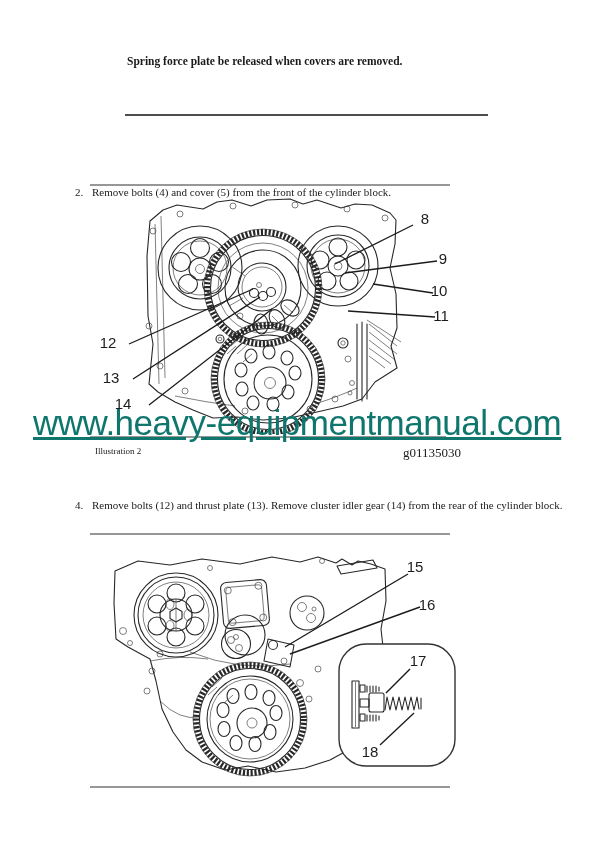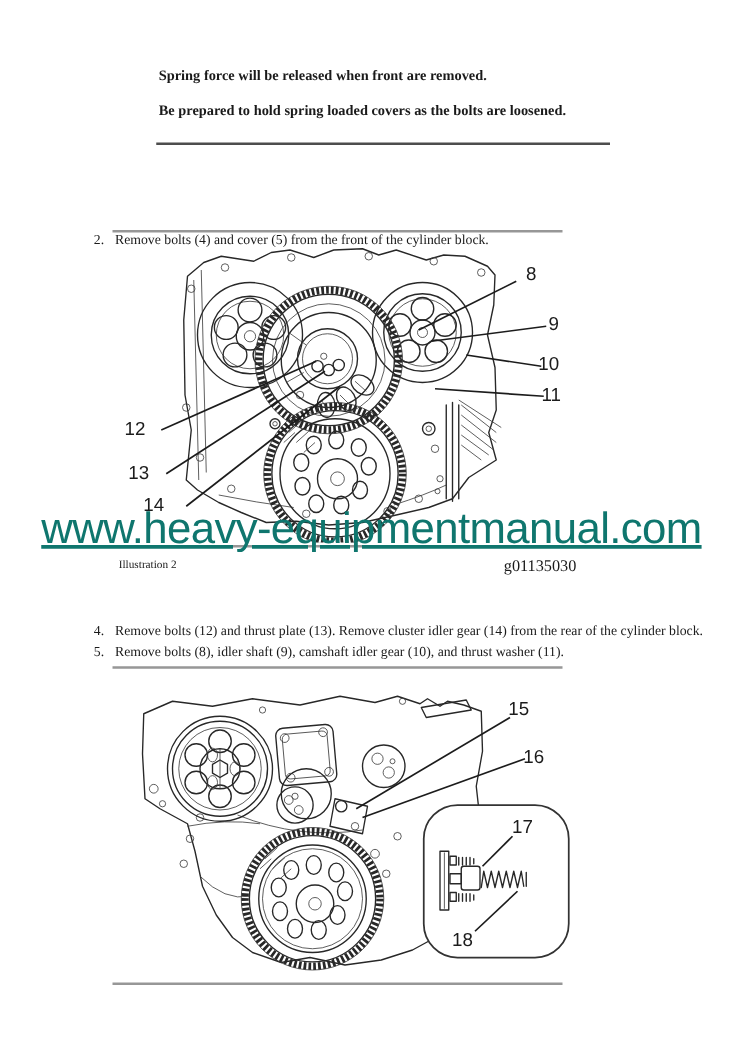--- a/index.html
+++ b/index.html
@@ -22,22 +22,21 @@
   .lead{fill:none;stroke:#1c1c1c;stroke-width:1.35;}
   .cl{font:15px "Liberation Sans",sans-serif;fill:#1c1c1c;text-anchor:middle;}
   .inset{fill:#ffffff;stroke:#333;stroke-width:1.4;}
 </style>
 </head>
 <body>
 
 <div class="page">
 
   <div class="abs warning">
-    <div>Spring force will be released when front are removed.</div>
-    <div>Be prepared to hold spring loaded covers as the bolts are loosened.</div>
+    <div>Spring force plate be released when covers are removed.</div>
   </div>
   <div class="abs rule-dark" style="left:125px;top:114px;width:363px;"></div>
 
   <div class="abs step" style="left:75px;top:137px;margin-top:47px;">
     <span class="num">2.</span><span>Remove bolts (4) and cover (5) from the front of the cylinder block.</span>
   </div>
 
   <div class="abs rule-gray" style="left:90px;top:184px;width:360px;"></div>
 
   <svg class="abs" style="left:85px;top:196px;" width="390" height="238" viewBox="0 0 390 238">
@@ -160,23 +159,20 @@
 
   <div class="abs watermark" style="color: #0f766e; text-decoration: underline;">www.heavy-equipmentmanual.com</div>
 
   <div class="abs rule-gray" style="left:90px;top:436px;width:356px;"></div>
 
   <div class="abs caption" style="left:95px;top:446px;">Illustration 2</div>
   <div class="abs figid" style="left:403px;top:445px;">g01135030</div>
 
   <div class="abs step" style="left:75px;top:497px;">
     <span class="num">4.</span><span>Remove bolts (12) and thrust plate (13). Remove cluster idler gear (14) from the rear of the cylinder block.</span>
-  </div>
-  <div class="abs step" style="left:75px;top:514px;">
-    <span class="num">5.</span><span>Remove bolts (8), idler shaft (9), camshaft idler gear (10), and thrust washer (11).</span>
   </div>
 
   <div class="abs rule-gray" style="left:90px;top:533px;width:360px;"></div>
 
   <svg class="abs" style="left:90px;top:551px;" width="372" height="232" viewBox="0 0 372 232">
 
     <g>
       <path class="ln" d="M25,20 L48,10 L80,14 L112,8 L150,13 L182,6 L210,11 L228,6 L246,12 L252,8 L262,14 L268,10 L281,13 L295,18 L296,50 L291,78 L294,105 L292,135 L288,162 L272,182 L262,197 L240,209 L215,217 L186,221 L158,215 L135,219 L112,211 L96,199 L83,181 L72,158 L66,130 L60,108 L38,96 L26,88 L24,52 Z"></path>
       <path class="ln" d="M247,15 L283,9 L287,17 L251,23 Z"></path>
       <path class="thin" d="M100,101 Q150,121 200,113 M70,150 Q90,170 110,166 M60,110 Q90,104 118,108"></path>

